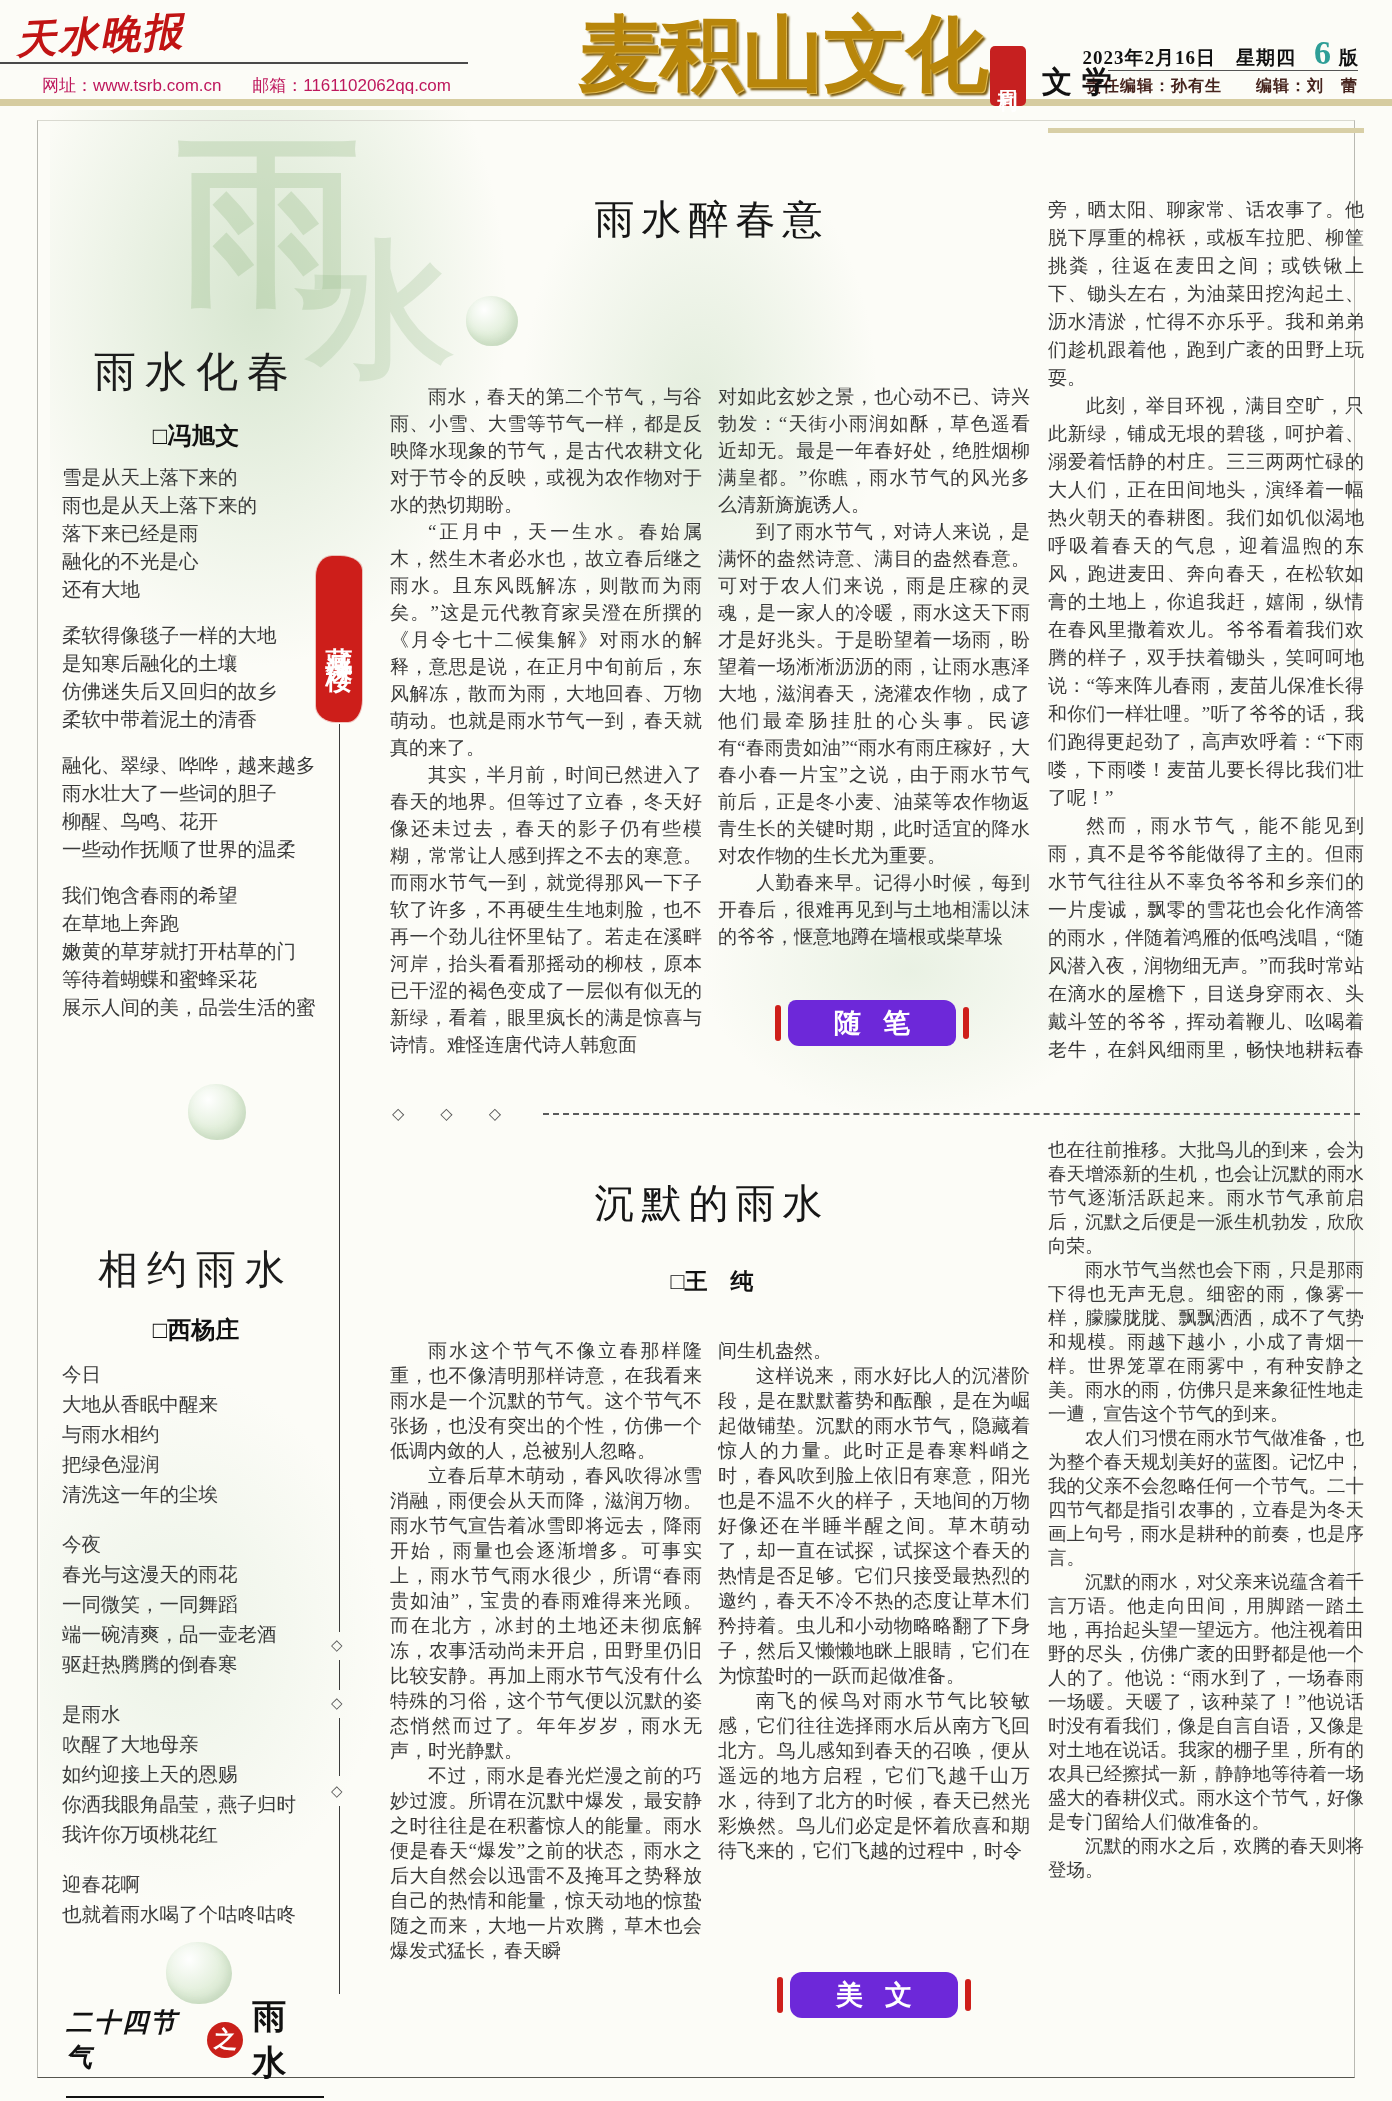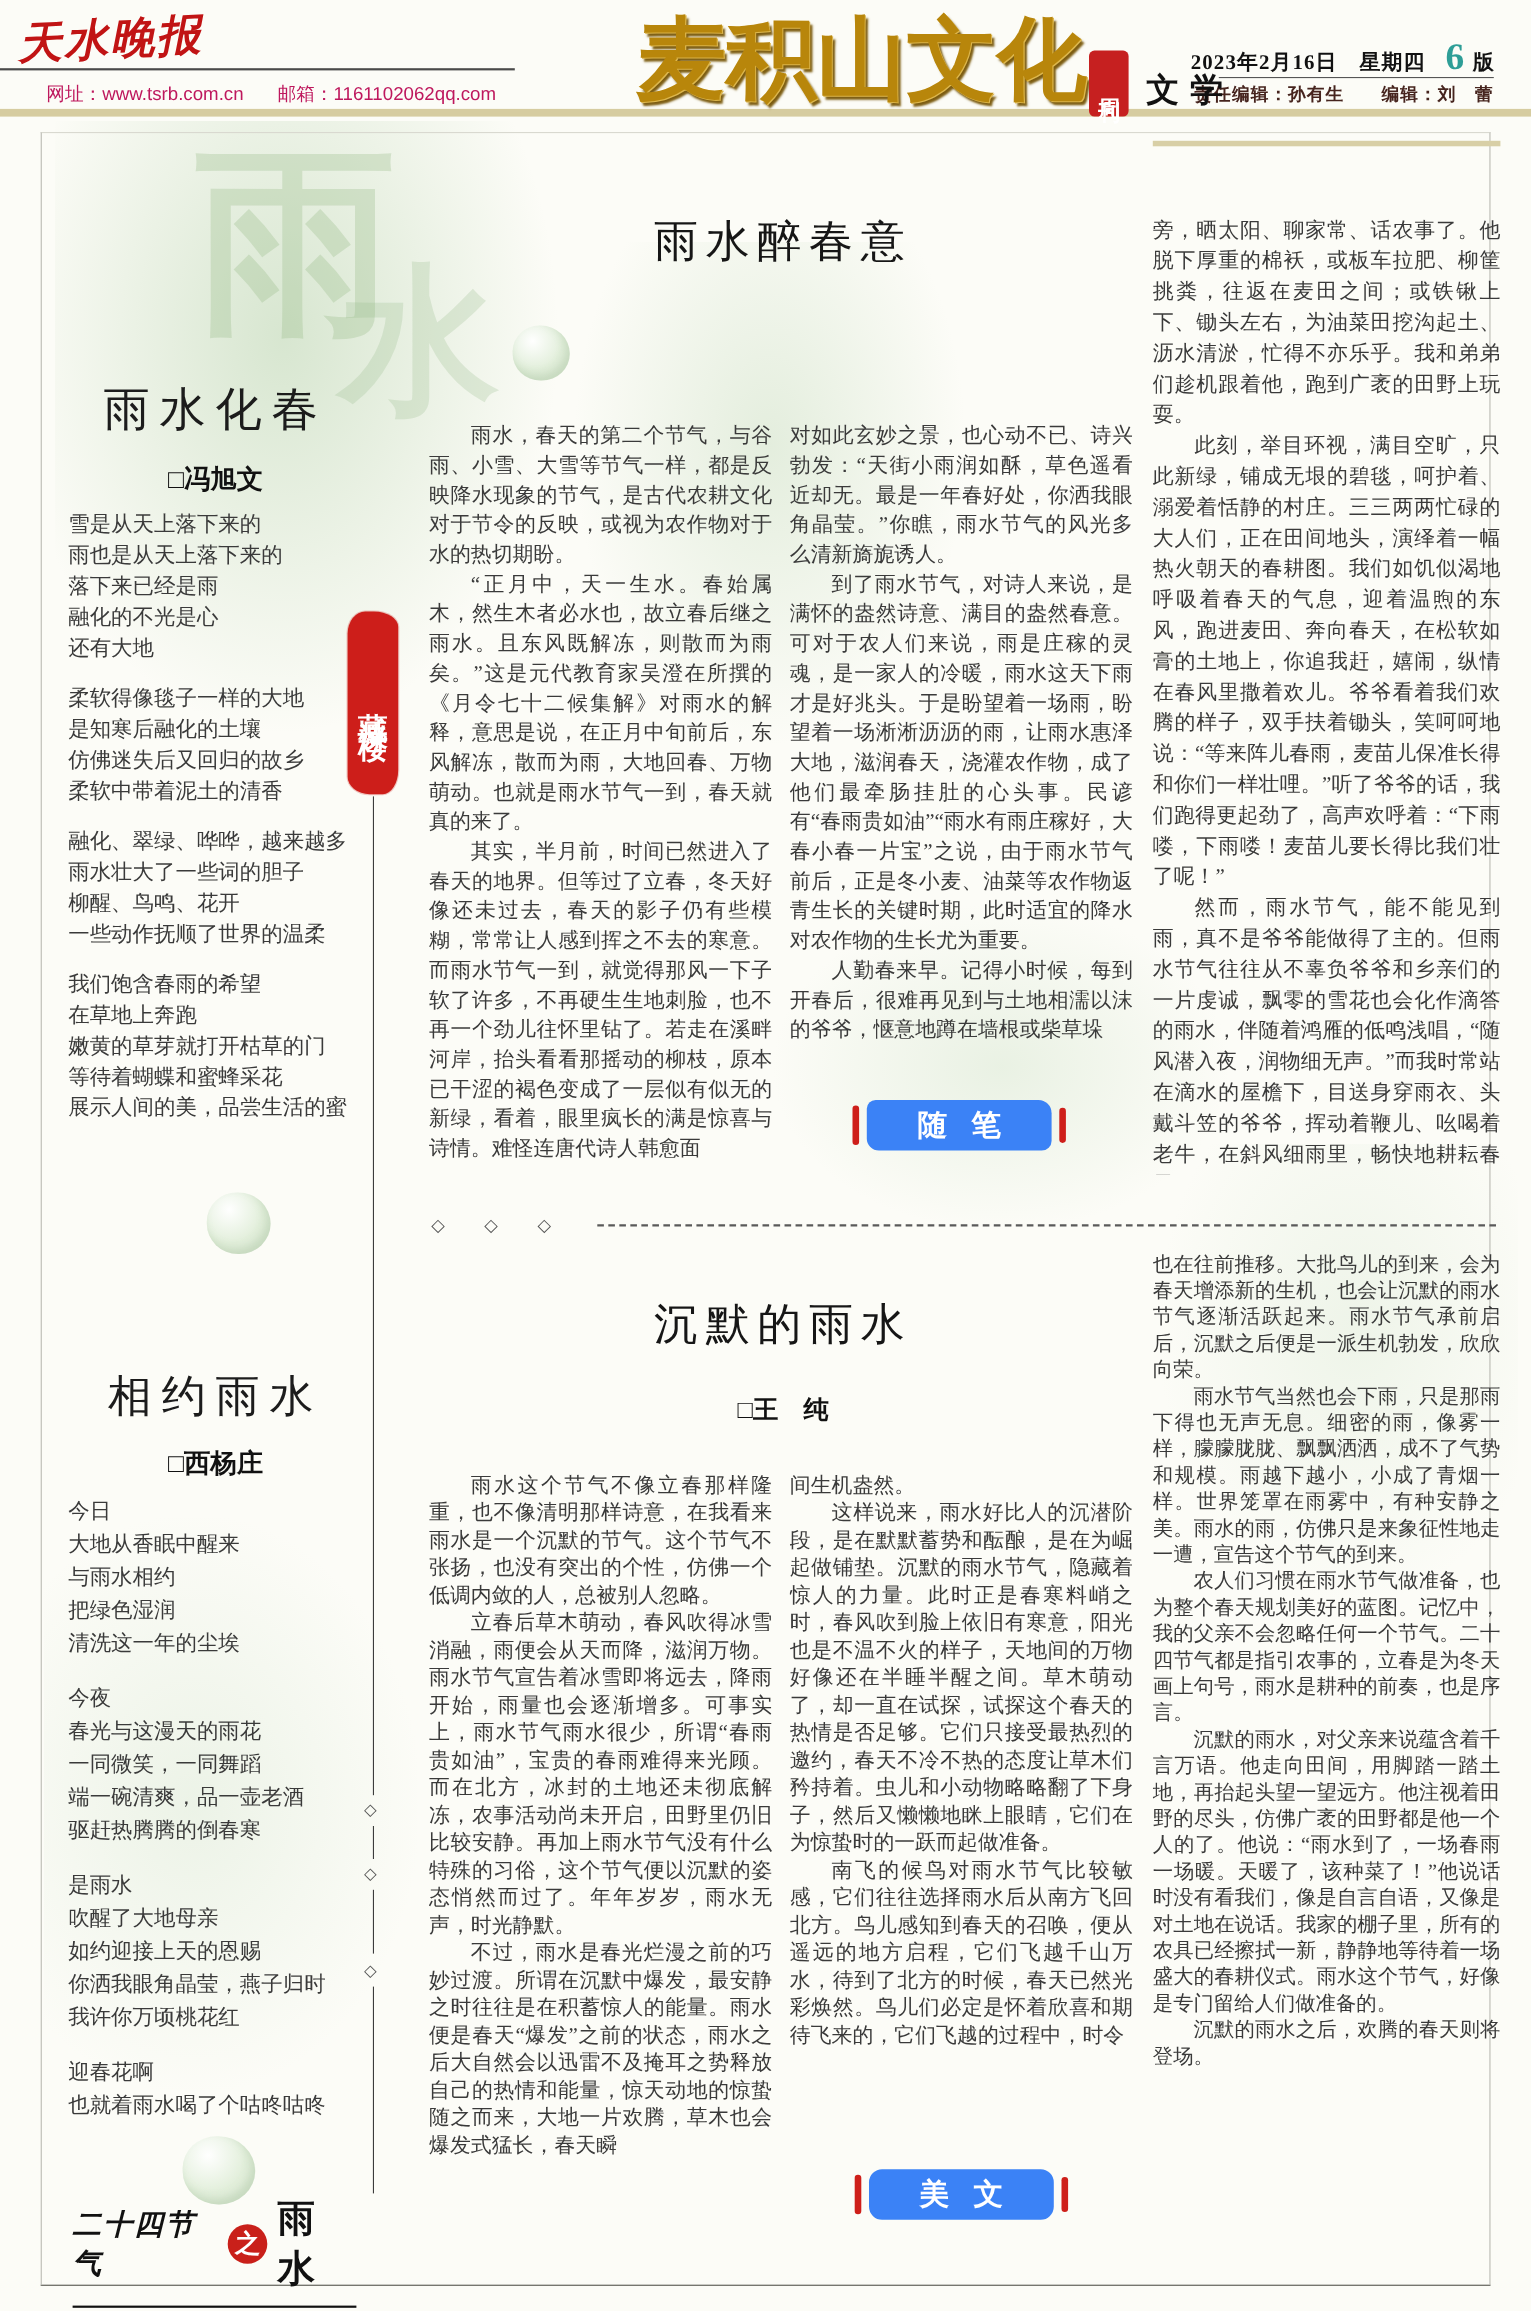--- a/index.html
+++ b/index.html
@@ -94,21 +94,21 @@
   .a1c1 { left:390px; top:383px; width:312px; height:692px; }
   .a1c2 { left:718px; top:383px; width:312px; height:588px; }
   .a1c3 { left:1048px; top:196px; width:316px; height:872px; }
   .a1c3 p { line-height:28px; }
   .a2c1 { left:390px; top:1338px; width:312px; height:692px; }
   .a2c1 p, .a2c2 p { line-height:25px; }
   .a2c2 { left:718px; top:1338px; width:312px; height:604px; }
   .a2c3 { left:1048px; top:1138px; width:316px; height:930px; }
   .a2c3 p { line-height:24px; font-size:18.5px; }
   
-  .stamp { position:absolute; background:#3b82f6; color:#fff; width:168px; height:46px; line-height:46px;
+  .stamp { position:absolute; background:#6d28d9; color:#fff; width:168px; height:46px; line-height:46px;
     text-align:center; font-size:27px; font-weight:bold; letter-spacing:22px; text-indent:22px;
     font-family:"Liberation Sans","DejaVu Sans",sans-serif; border-radius:8px 12px 9px 11px; }
   .stamp::before { content:""; position:absolute; left:-13px; top:5px; bottom:5px; width:6px;
     background:#ce1f1a; border-radius:3px; }
   .stamp::after { content:""; position:absolute; right:-13px; top:7px; bottom:7px; width:6px;
     background:#ce1f1a; border-radius:3px; }
   .stamp1 { left:788px; top:1000px; }
   .stamp2 { left:790px; top:1972px;border-radius:12px; }
   
   .divider { position:absolute; left:392px; top:1104px; width:968px; display:flex; align-items:center; }
@@ -212,21 +212,21 @@
   <span class="vdiamond" style="top:1782px;">◇</span>
   <div class="vline v4"></div>
 
   <div class="art-title art1-title">雨水醉春意</div>
   <div class="col a1c1">
     <p class="ind">雨水，春天的第二个节气，与谷雨、小雪、大雪等节气一样，都是反映降水现象的节气，是古代农耕文化对于节令的反映，或视为农作物对于水的热切期盼。</p>
     <p class="ind">“正月中，天一生水。春始属木，然生木者必水也，故立春后继之雨水。且东风既解冻，则散而为雨矣。”这是元代教育家吴澄在所撰的《月令七十二候集解》对雨水的解释，意思是说，在正月中旬前后，东风解冻，散而为雨，大地回春、万物萌动。也就是雨水节气一到，春天就真的来了。</p>
     <p class="ind">其实，半月前，时间已然进入了春天的地界。但等过了立春，冬天好像还未过去，春天的影子仍有些模糊，常常让人感到挥之不去的寒意。而雨水节气一到，就觉得那风一下子软了许多，不再硬生生地刺脸，也不再一个劲儿往怀里钻了。若走在溪畔河岸，抬头看看那摇动的柳枝，原本已干涩的褐色变成了一层似有似无的新绿，看着，眼里疯长的满是惊喜与诗情。难怪连唐代诗人韩愈面</p>
   </div>
   <div class="col a1c2">
-    <p>对如此玄妙之景，也心动不已、诗兴勃发：“天街小雨润如酥，草色遥看近却无。最是一年春好处，你洒我眼角晶莹。”你瞧，雨水节气的风光多么清新旖旎诱人。</p>
+    <p>对如此玄妙之景，也心动不已、诗兴勃发：“天街小雨润如酥，草色遥看近却无。最是一年春好处，绝胜烟柳满皇都。”你瞧，雨水节气的风光多么清新旖旎诱人。</p>
     <p class="ind">到了雨水节气，对诗人来说，是满怀的盎然诗意、满目的盎然春意。可对于农人们来说，雨是庄稼的灵魂，是一家人的冷暖，雨水这天下雨才是好兆头。于是盼望着一场雨，盼望着一场淅淅沥沥的雨，让雨水惠泽大地，滋润春天，浇灌农作物，成了他们最牵肠挂肚的心头事。民谚有“春雨贵如油”“雨水有雨庄稼好，大春小春一片宝”之说，由于雨水节气前后，正是冬小麦、油菜等农作物返青生长的关键时期，此时适宜的降水对农作物的生长尤为重要。</p>
     <p class="ind">人勤春来早。记得小时候，每到开春后，很难再见到与土地相濡以沫的爷爷，惬意地蹲在墙根或柴草垛</p>
   </div>
   <div class="col a1c3">
     <p>旁，晒太阳、聊家常、话农事了。他脱下厚重的棉袄，或板车拉肥、柳筐挑粪，往返在麦田之间；或铁锹上下、锄头左右，为油菜田挖沟起土、沥水清淤，忙得不亦乐乎。我和弟弟们趁机跟着他，跑到广袤的田野上玩耍。</p>
     <p class="ind">此刻，举目环视，满目空旷，只此新绿，铺成无垠的碧毯，呵护着、溺爱着恬静的村庄。三三两两忙碌的大人们，正在田间地头，演绎着一幅热火朝天的春耕图。我们如饥似渴地呼吸着春天的气息，迎着温煦的东风，跑进麦田、奔向春天，在松软如膏的土地上，你追我赶，嬉闹，纵情在春风里撒着欢儿。爷爷看着我们欢腾的样子，双手扶着锄头，笑呵呵地说：“等来阵儿春雨，麦苗儿保准长得和你们一样壮哩。”听了爷爷的话，我们跑得更起劲了，高声欢呼着：“下雨喽，下雨喽！麦苗儿要长得比我们壮了呢！”</p>
     <p class="ind">然而，雨水节气，能不能见到雨，真不是爷爷能做得了主的。但雨水节气往往从不辜负爷爷和乡亲们的一片虔诚，飘零的雪花也会化作滴答的雨水，伴随着鸿雁的低鸣浅唱，“随风潜入夜，润物细无声。”而我时常站在滴水的屋檐下，目送身穿雨衣、头戴斗笠的爷爷，挥动着鞭儿、吆喝着老牛，在斜风细雨里，畅快地耕耘春天。</p>
   </div>
   <div class="stamp stamp1">随笔</div>
 

